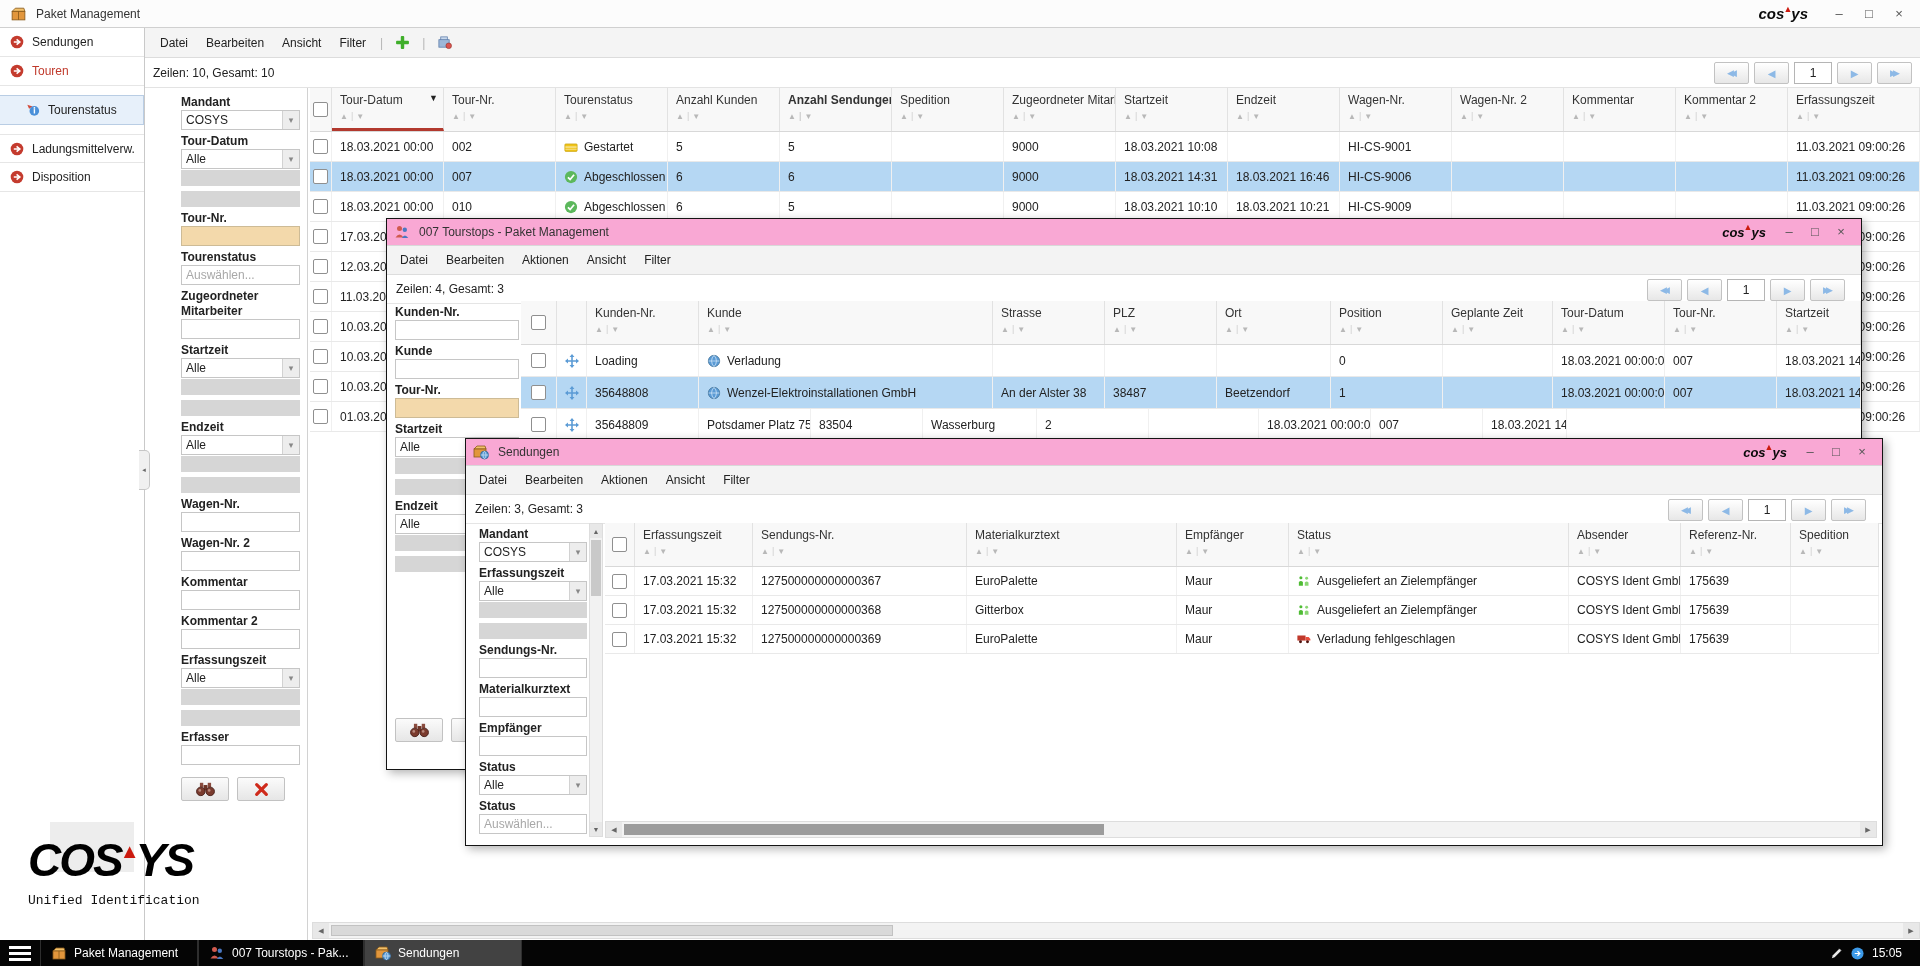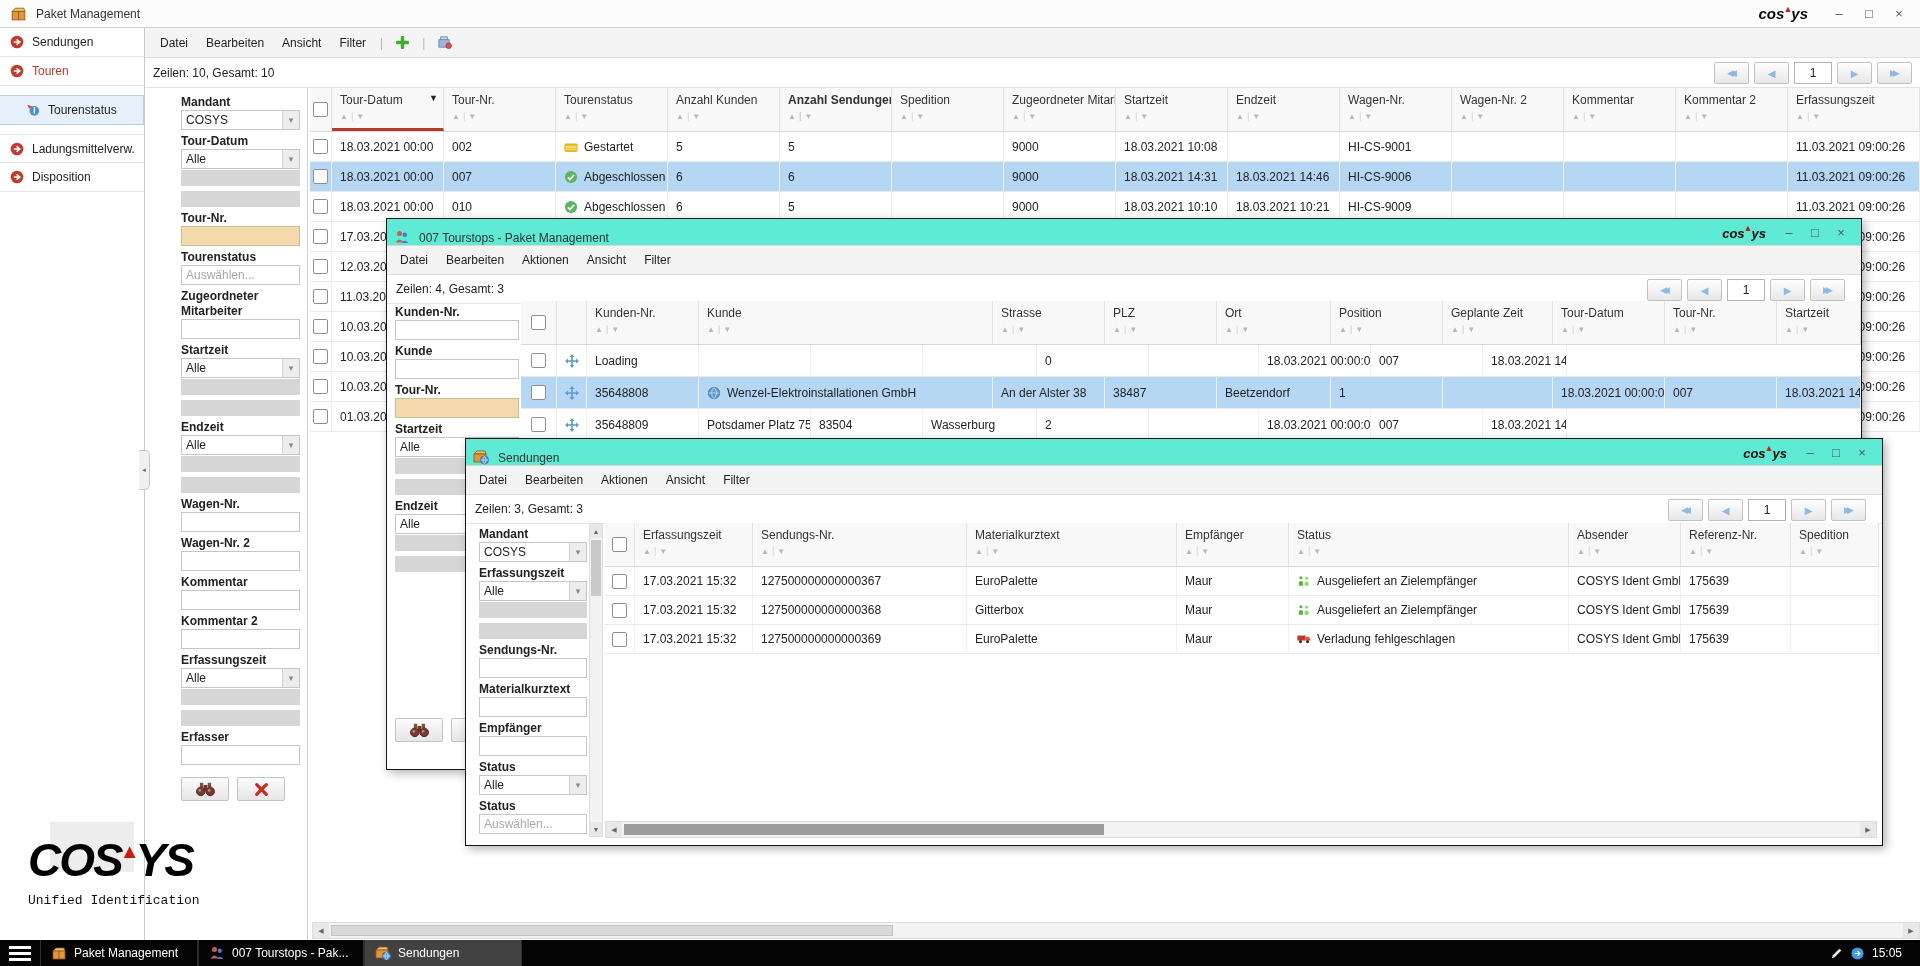--- a/index.html
+++ b/index.html
@@ -78,21 +78,21 @@
   .rows28 .tr{height:28px;}
   .tr.sel{background:#b5d7f3;}
   .td{box-sizing:border-box;padding:0 4px 0 8px;display:flex;align-items:center;gap:6px;
     white-space:nowrap;overflow:hidden;border-right:1px solid #f0f0f0;flex:none;height:100%;}
   .cb{width:13px;height:13px;border:1px solid #8f8f8f;background:#fff;border-radius:2px;display:inline-block;flex:none;}
 
   
   .childwin{position:absolute;background:#fff;border:1px solid #141414;box-shadow:3px 3px 9px rgba(0,0,0,.3);overflow:hidden;box-sizing:border-box;}
   #win-tourstops{left:386px;top:218px;width:1476px;height:552px;z-index:10;}
   #win-sendungen{left:465px;top:438px;width:1418px;height:408px;z-index:20;}
-  .ctitle{height:26px;display:flex;align-items:flex-end;padding:0 7px;background:#5eead4;border-bottom:1px solid #d8d8d8;}
+  .ctitle{height:26px;display:flex;align-items:center;padding:0 7px;background:#f9a8d4;border-bottom:1px solid #d8d8d8;}
   .ctitle .ic{width:16px;height:16px;}
   .ctitle .cosys{font-size:13px;margin-right:10px;}
   .ctitle .wbtn{width:26px;line-height:24px;}
   .cmenu{height:28px;background:#f3f3f3;border-bottom:1px solid #ddd;display:flex;align-items:center;padding-left:4px;}
   .cstatus{height:28px;border-bottom:1px solid #e5e5e5;display:flex;align-items:center;padding-left:9px;position:relative;}
   .cstatus .pag{top:4px;right:16px;}
   #filters-tourstops{position:absolute;left:8px;top:86px;width:126px;}
   #filters-tourstops .ffield{width:124px;}
   #table-tourstops{left:134px;top:82px;}
   #filters-sendungen{position:absolute;left:13px;top:88px;width:110px;}
@@ -501,21 +501,21 @@
               <path d="M4.5 8.3 L7 10.8 L11.5 5.4" stroke="#fff" stroke-width="2" fill="none"></path>
             </svg>
           </span>
           <span>Abgeschlossen</span>
         </div>
         <div class="td" style="width: 112px;">6</div>
         <div class="td" style="width: 112px;">6</div>
         <div class="td" style="width: 112px;"></div>
         <div class="td" style="width: 112px;">9000</div>
         <div class="td" style="width: 112px;">18.03.2021 14:31</div>
-        <div class="td" style="width: 112px;">18.03.2021 14:46</div>
+        <div class="td" style="width: 112px;">18.03.2021 16:46</div>
         <div class="td" style="width: 112px;">HI-CS-9006</div>
         <div class="td" style="width: 112px;"></div>
         <div class="td" style="width: 112px;"></div>
         <div class="td" style="width: 112px;"></div>
         <div class="td" style="width: 132px;">11.03.2021 09:00:26</div>
       </div>
       <div class="tr">
         <div class="td cbcol" style="width: 22px;">
           <span class="cb"></span>
         </div>
@@ -872,20 +872,29 @@
             <span class="cb"></span>
           </div>
           <div class="td cbcol" style="width: 30px;">
             <span class="ic">
               <svg viewBox="0 0 16 16">
                 <path d="M8 0 L10.8 3.4 H8.9 V7.1 H12.6 V5.2 L16 8 L12.6 10.8 V8.9 H8.9 V12.6 H10.8 L8 16 L5.2 12.6 H7.1 V8.9 H3.4 V10.8 L0 8 L3.4 5.2 V7.1 H7.1 V3.4 H5.2 Z" fill="#5b9bd5"></path>
               </svg>
             </span>
           </div>
           <div class="td" style="width: 112px;">Loading</div>
+          <div class="td" style="width: 294px;">
+            <span class="ic">
+              <svg viewBox="0 0 16 16">
+                <circle cx="8" cy="8" r="6.5" fill="#5b9bd5" stroke="#36688f" stroke-width="0.8"></circle>
+                <path d="M8 1.5 a9 9 0 0 1 0 13 M8 1.5 a9 9 0 0 0 0 13 M1.8 8 h12.4" stroke="#cfe4f7" fill="none" stroke-width="0.9"></path>
+              </svg>
+            </span>
+            <span>Verladung</span>
+          </div>
           <div class="td" style="width: 112px;"></div>
           <div class="td" style="width: 112px;"></div>
           <div class="td" style="width: 114px;"></div>
           <div class="td" style="width: 112px;">0</div>
           <div class="td" style="width: 110px;"></div>
           <div class="td" style="width: 112px;">18.03.2021 00:00:00</div>
           <div class="td" style="width: 112px;">007</div>
           <div class="td" style="width: 84px;">18.03.2021 14:3</div>
         </div>
         <div class="tr sel">

